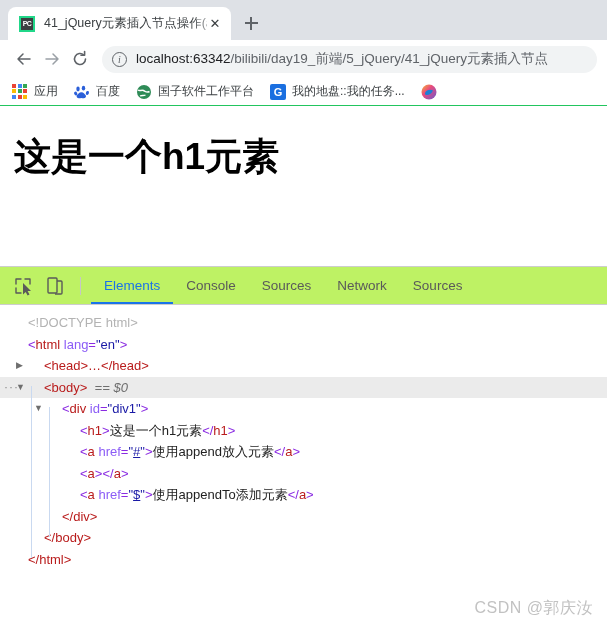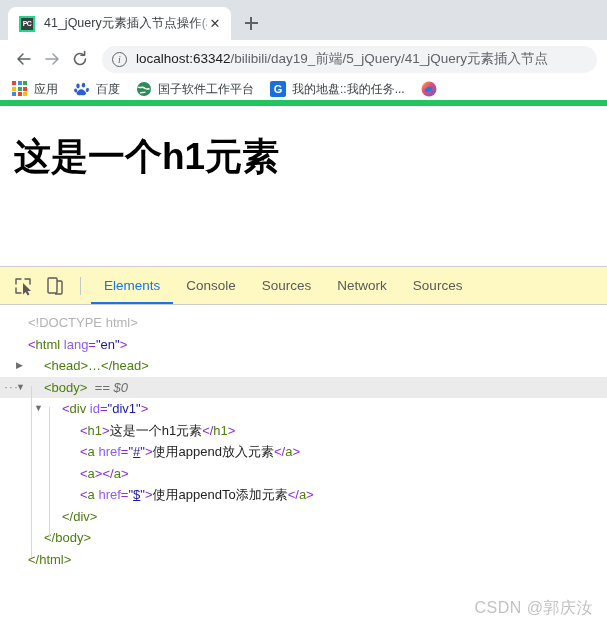--- a/index.html
+++ b/index.html
@@ -143,21 +143,21 @@
   .url .path { color: #5f6368; }
 
   
   .bookmarks {
     height: 28px;
     background: #ffffff;
     display: flex;
     align-items: center;
     padding-left: 12px;
     box-sizing: border-box;
-    border-bottom: 6px solid #22c55e;
+    border-bottom: 1px solid #22c55e;
     overflow: hidden;
     white-space: nowrap;
   }
   .bm {
     display: flex;
     align-items: center;
     margin-right: 16px;
     flex: 0 0 auto;
   }
   .bm-label {
@@ -205,21 +205,21 @@
   
   .devtools {
     border-top: 1px solid #cdcdcd;
     background: #ffffff;
     height: 361px;
     box-sizing: border-box;
     position: relative;
   }
   .dt-toolbar {
     height: 38px;
-    background: #fef9c3;
+    background: #bef264;
     border-bottom: 1px solid #cdcdcd;
     display: flex;
     align-items: center;
     padding-left: 10px;
     box-sizing: border-box;
     overflow: hidden;
     white-space: nowrap;
   }
   .dt-ico {
     width: 26px; height: 26px;
@@ -284,21 +284,21 @@
     line-height: 21.5px;
   }
   .vline {
     position: absolute;
     width: 1px;
     background: #c9d9f0;
   }
 
   .tk-doctype { color: #b3b3b3; }
   .tk-punct { color: #8a2be2; }
-  .tk-tag   { color: #4d7c0f; }
+  .tk-tag   { color: #b91c1c; }
   .tk-attr  { color: #8b5cf6; }
   .tk-val   { color: #1a1aa6; }
   .tk-text  { color: #222222; }
   .tk-eq    { color: #6e6e6e; font-style: italic; }
   .tk-link  { color: #1a1aa6; text-decoration: underline; }
 
   .watermark {
     position: absolute;
     right: 14px;
     bottom: 8px;

